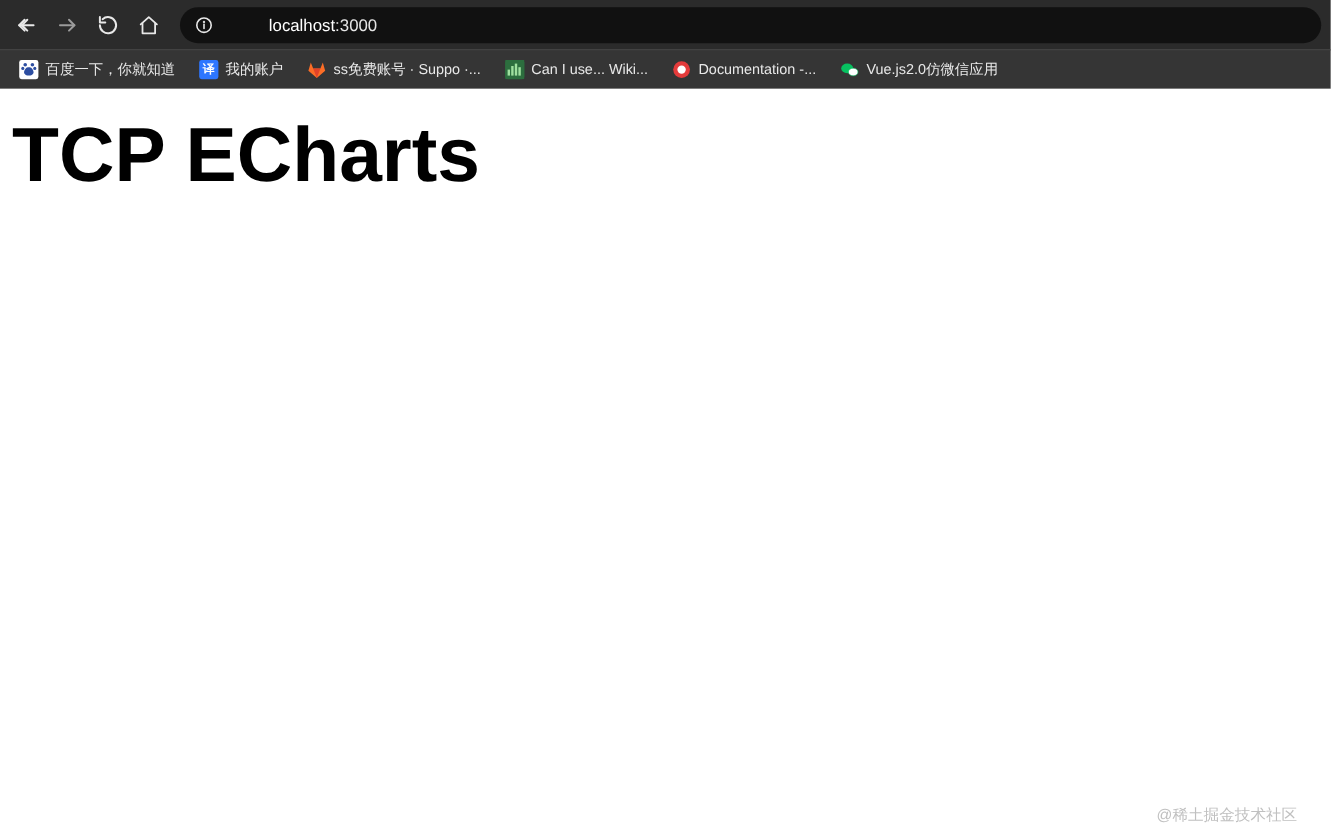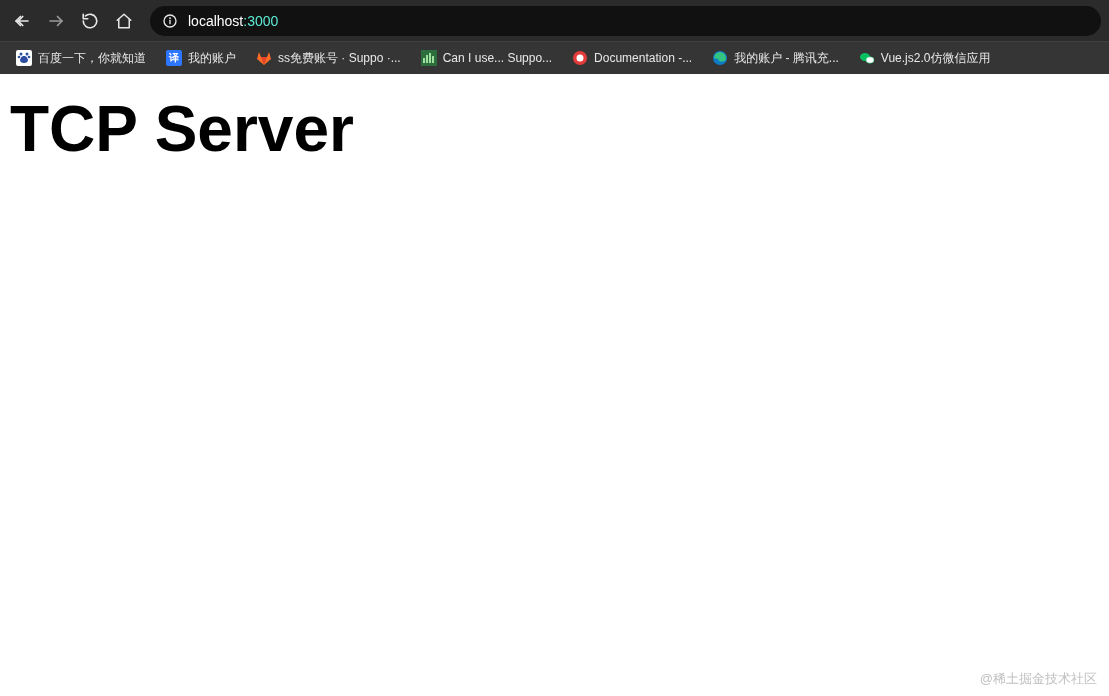--- a/index.html
+++ b/index.html
@@ -61,26 +61,27 @@
     }
     .info-icon svg {
       width: 16px;
       height: 16px;
     }
     .url-text {
       color: #b8b8b8;
       font-size: 14px;
       display: flex;
       align-items: baseline;
+      margin-left: 36px;
     }
     .url-host {
       color: #ffffff;
     }
     .url-port {
-      color: #5eead4;
+      color: #e5e5e5;
     }
     .bookmarks-bar {
       background: #353535;
       height: 33px;
       display: flex;
       align-items: center;
       padding: 0 6px;
       gap: 0;
       border-top: 1px solid #3f3f3f;
     }
@@ -139,21 +140,21 @@
     }
     .page-heading {
       font-size: 64px;
       font-weight: 900;
       color: #000;
       letter-spacing: 0px;
       font-family: "Segoe UI", Arial, sans-serif;
     }
     .watermark {
       position: absolute;
-      right: 12px;
+      right: 28px;
       bottom: 8px;
       color: #c0c0c0;
       font-size: 13px;
     }
   </style>
 </head>
 <body>
 
 <div class="toolbar">
   <div class="nav-btn active">
@@ -225,48 +226,39 @@
   <div class="bookmark">
     <span class="favicon caniuse">
       <svg viewBox="0 0 16 16">
           <rect width="16" height="16" fill="#2c6e3e"></rect>
           <rect x="2" y="8" width="2" height="5" fill="#9fe09f"></rect>
           <rect x="5" y="5" width="2" height="8" fill="#9fe09f"></rect>
           <rect x="8" y="3" width="2" height="10" fill="#9fe09f"></rect>
           <rect x="11" y="6" width="2" height="7" fill="#9fe09f"></rect>
         </svg>
     </span>
-    <span>Can I use... Suppo...</span>
+    <span>Can I use... Wiki...</span>
   </div>
   <div class="bookmark">
     <span class="favicon doc">
       <svg viewBox="0 0 16 16">
           <circle cx="8" cy="8" r="7" fill="#e43b3b"></circle>
           <circle cx="8" cy="8" r="3.5" fill="#fff"></circle>
         </svg>
     </span>
     <span>Documentation -...</span>
   </div>
   <div class="bookmark">
-    <span class="favicon edge">
-      <svg viewBox="0 0 16 16">
-          <circle cx="8" cy="8" r="7" fill="#0e7bc5"></circle>
-          <path d="M2 8 A6 6 0 0 1 14 8 A4 3 0 0 1 6 9" fill="#33c481"></path>
-        </svg>
-    </span>
-    <span>我的账户 - 腾讯充...</span>
-  </div>
-  <div class="bookmark">
     <span class="favicon wechat">
       <svg viewBox="0 0 16 16">
           <ellipse cx="6" cy="7" rx="5" ry="4" fill="#07c160"></ellipse>
           <ellipse cx="11" cy="10" rx="4" ry="3.2" fill="#ffffff" stroke="#07c160" stroke-width="0.5"></ellipse>
         </svg>
     </span>
     <span>Vue.js2.0仿微信应用</span>
   </div>
 </div>
 
 <div class="content">
-  <h1 class="page-heading">TCP Server</h1>
+  <h1 class="page-heading">TCP ECharts</h1>
 </div>
 
 <div class="watermark">@稀土掘金技术社区</div>
 
 </body></html>

